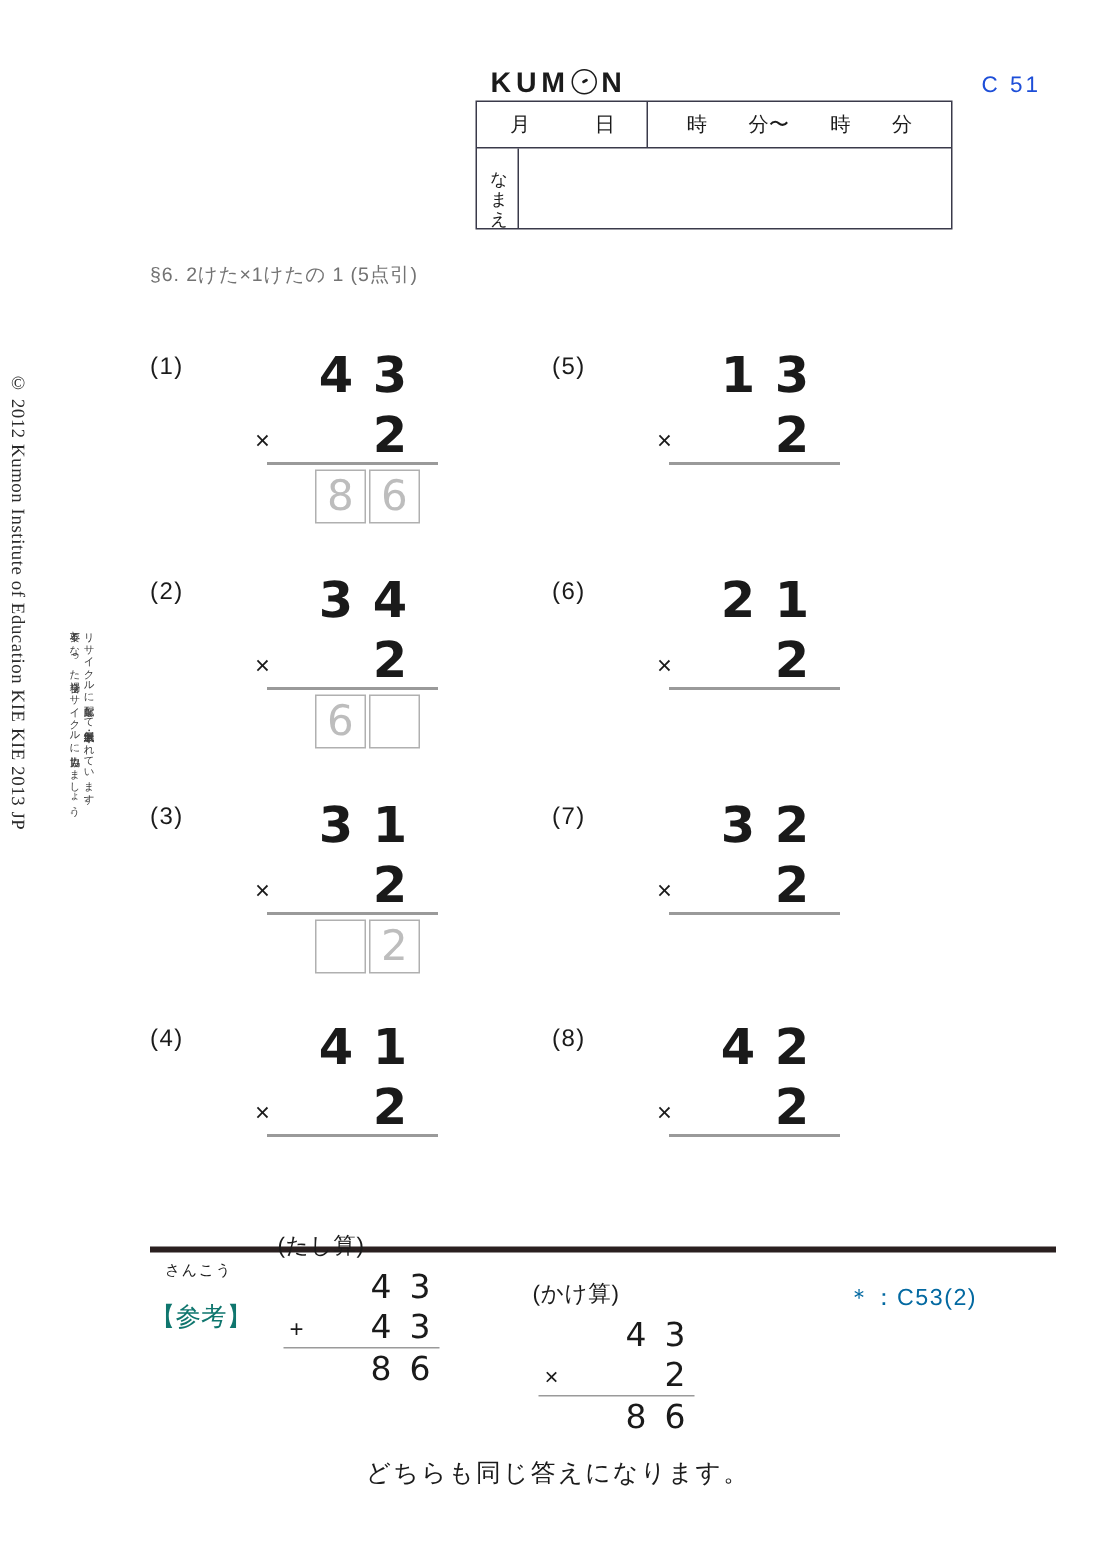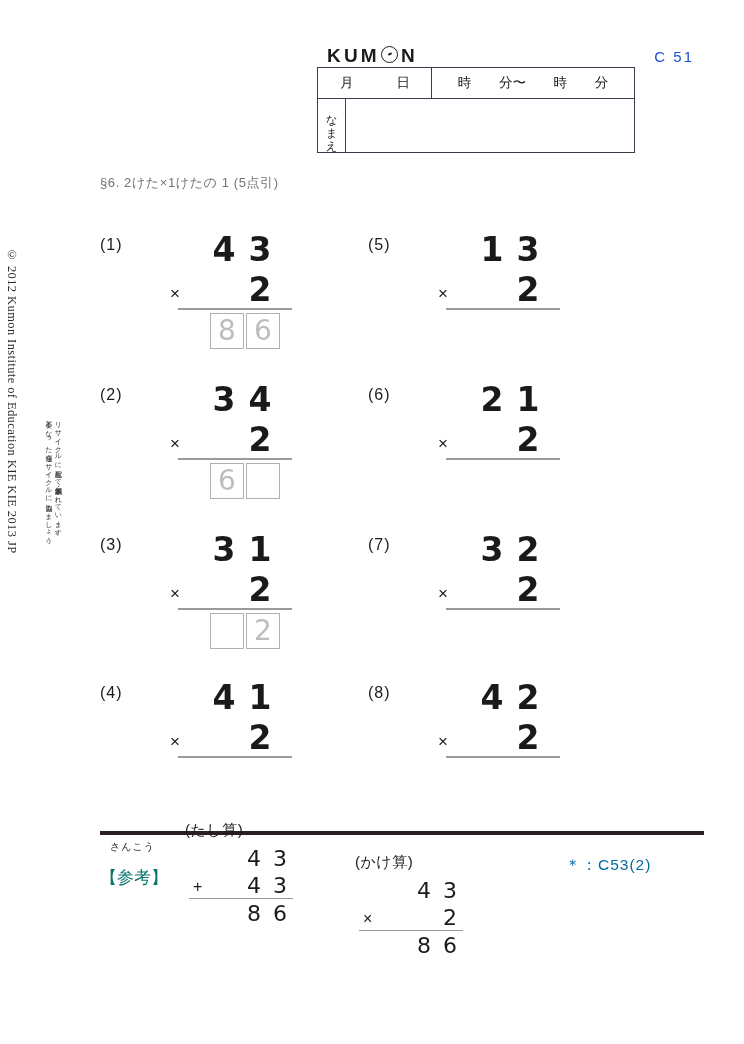--- a/index.html
+++ b/index.html
@@ -539,14 +539,15 @@
       </div>
       <div class="ref-rule"></div>
       <div class="ref-line">
         <span class="ref-digit">8</span>
         <span class="ref-digit">6</span>
       </div>
     </div>
   </div>
 
   <div class="ref-note">＊：C53(2)</div>
+  <div class="footer-text">どちらも同じ答えになります。</div>
 
 </div>
 
 </body></html>

